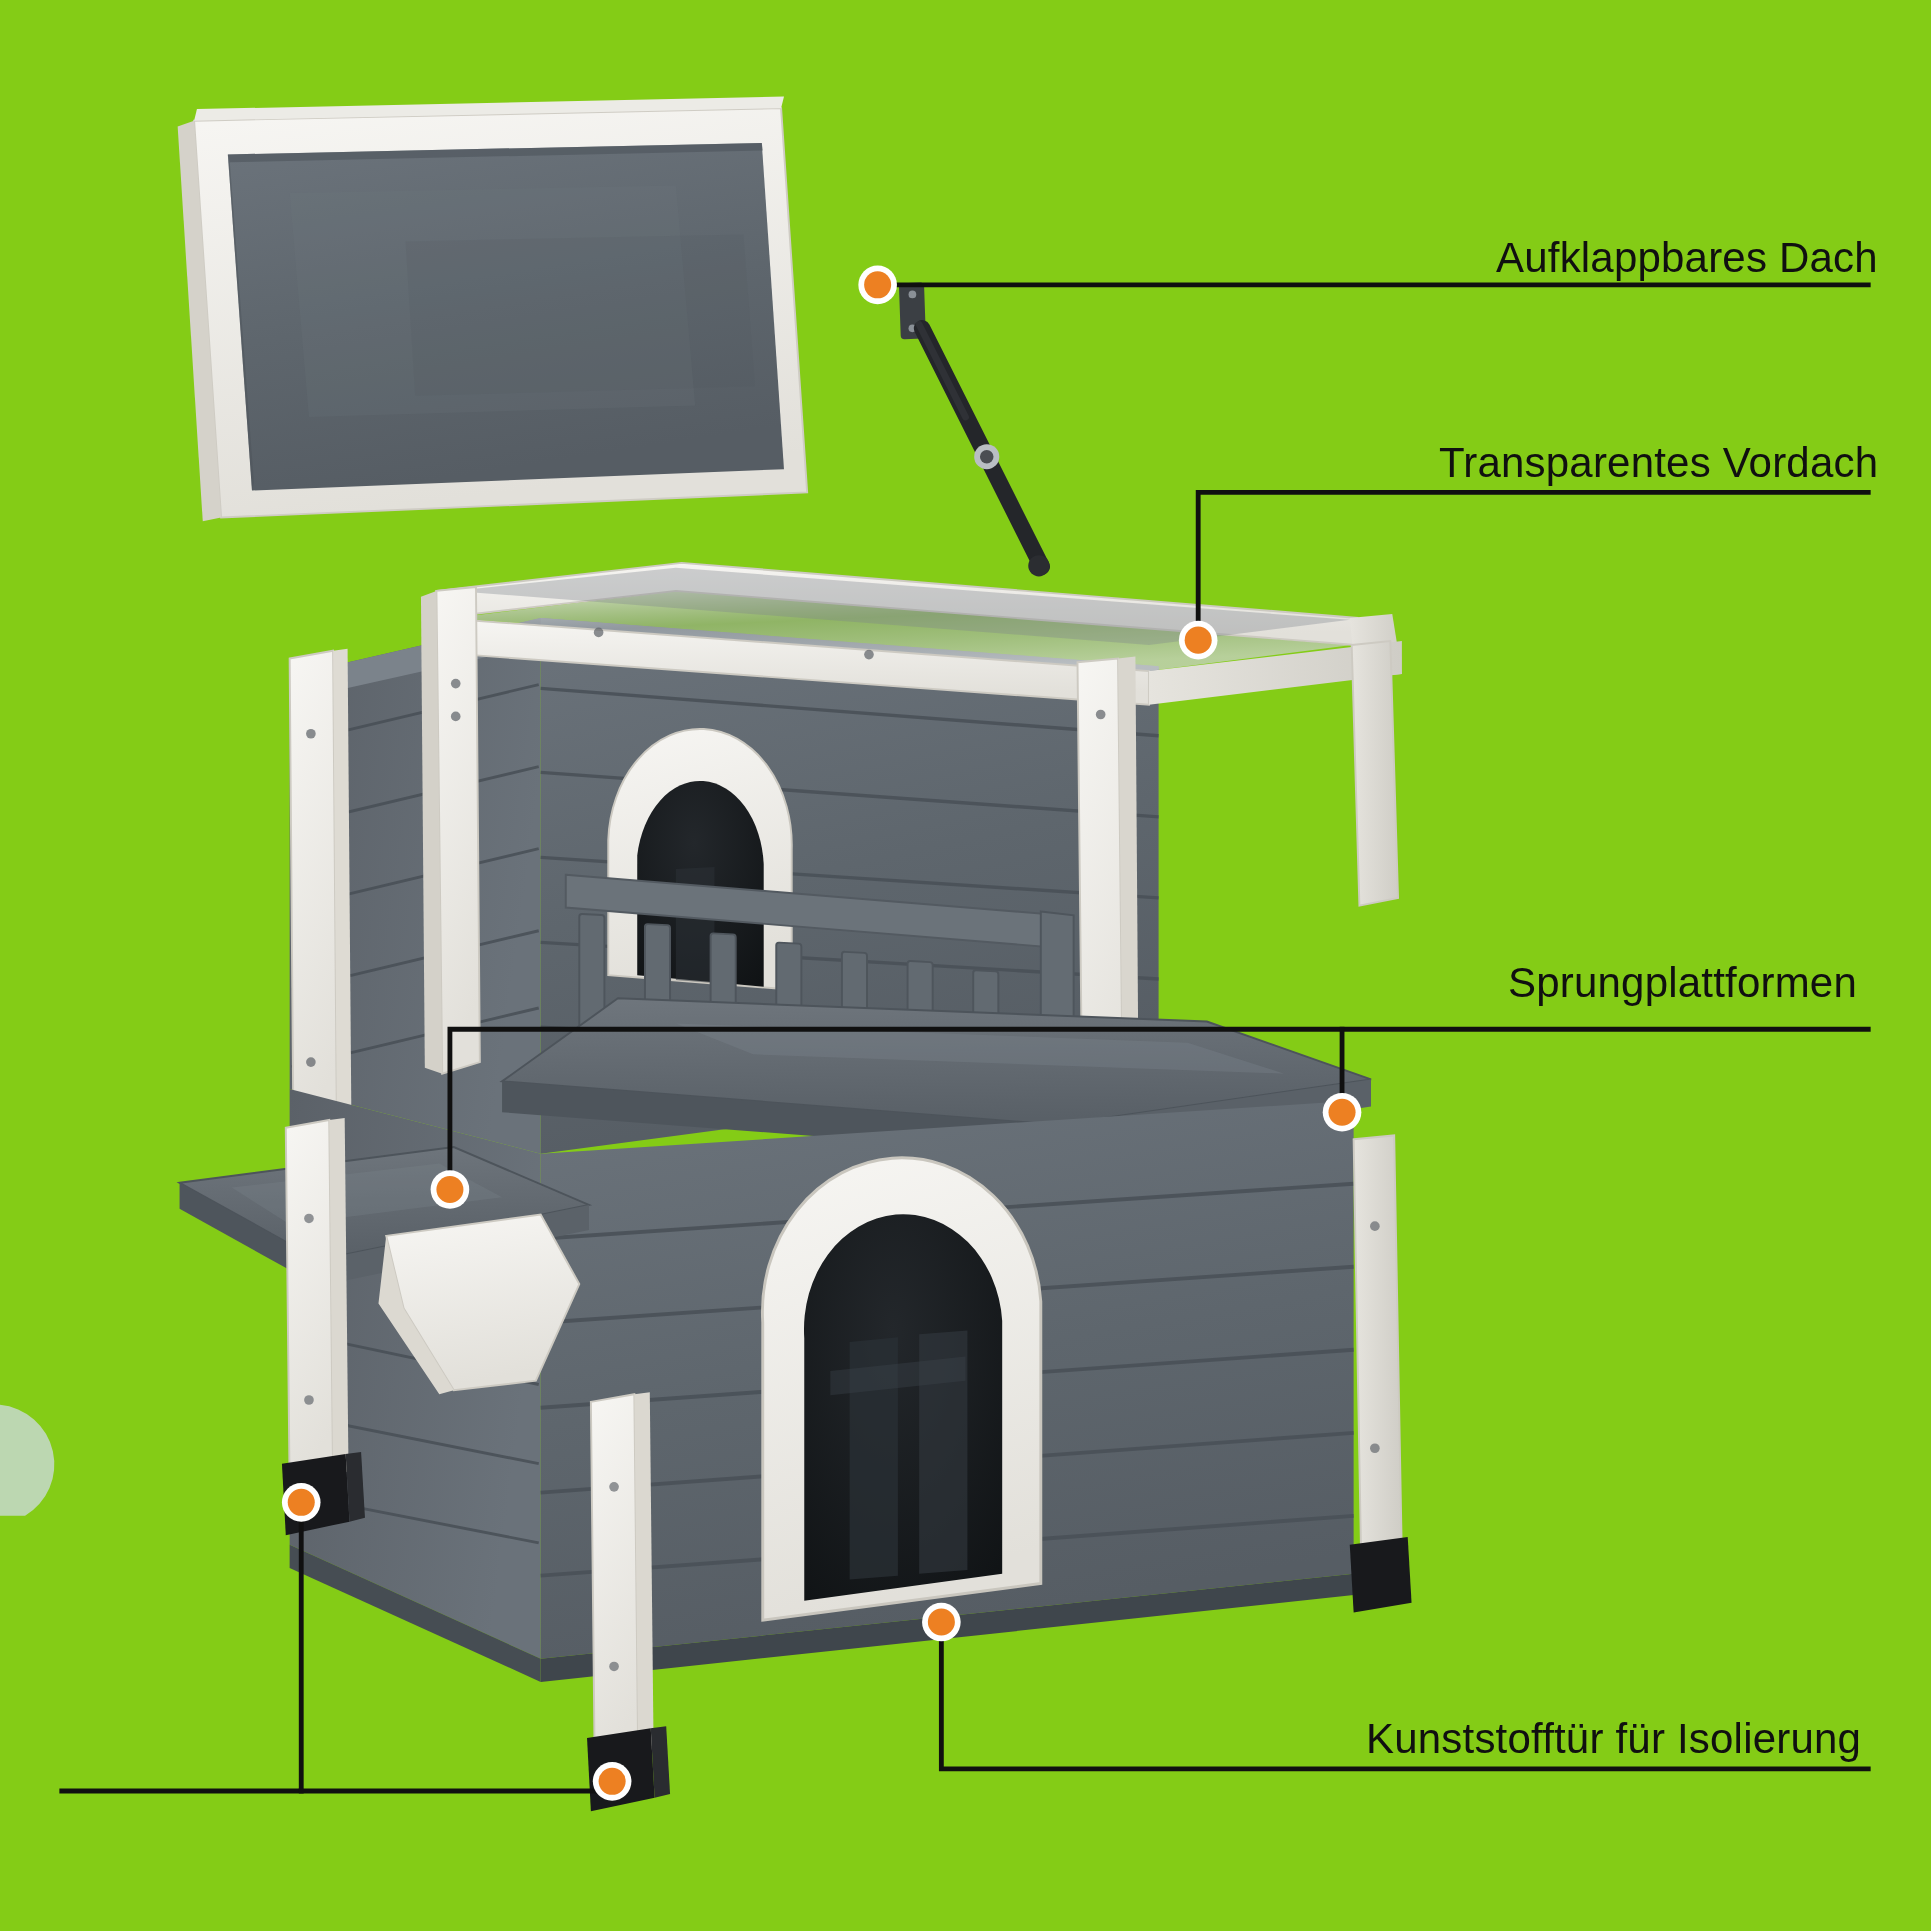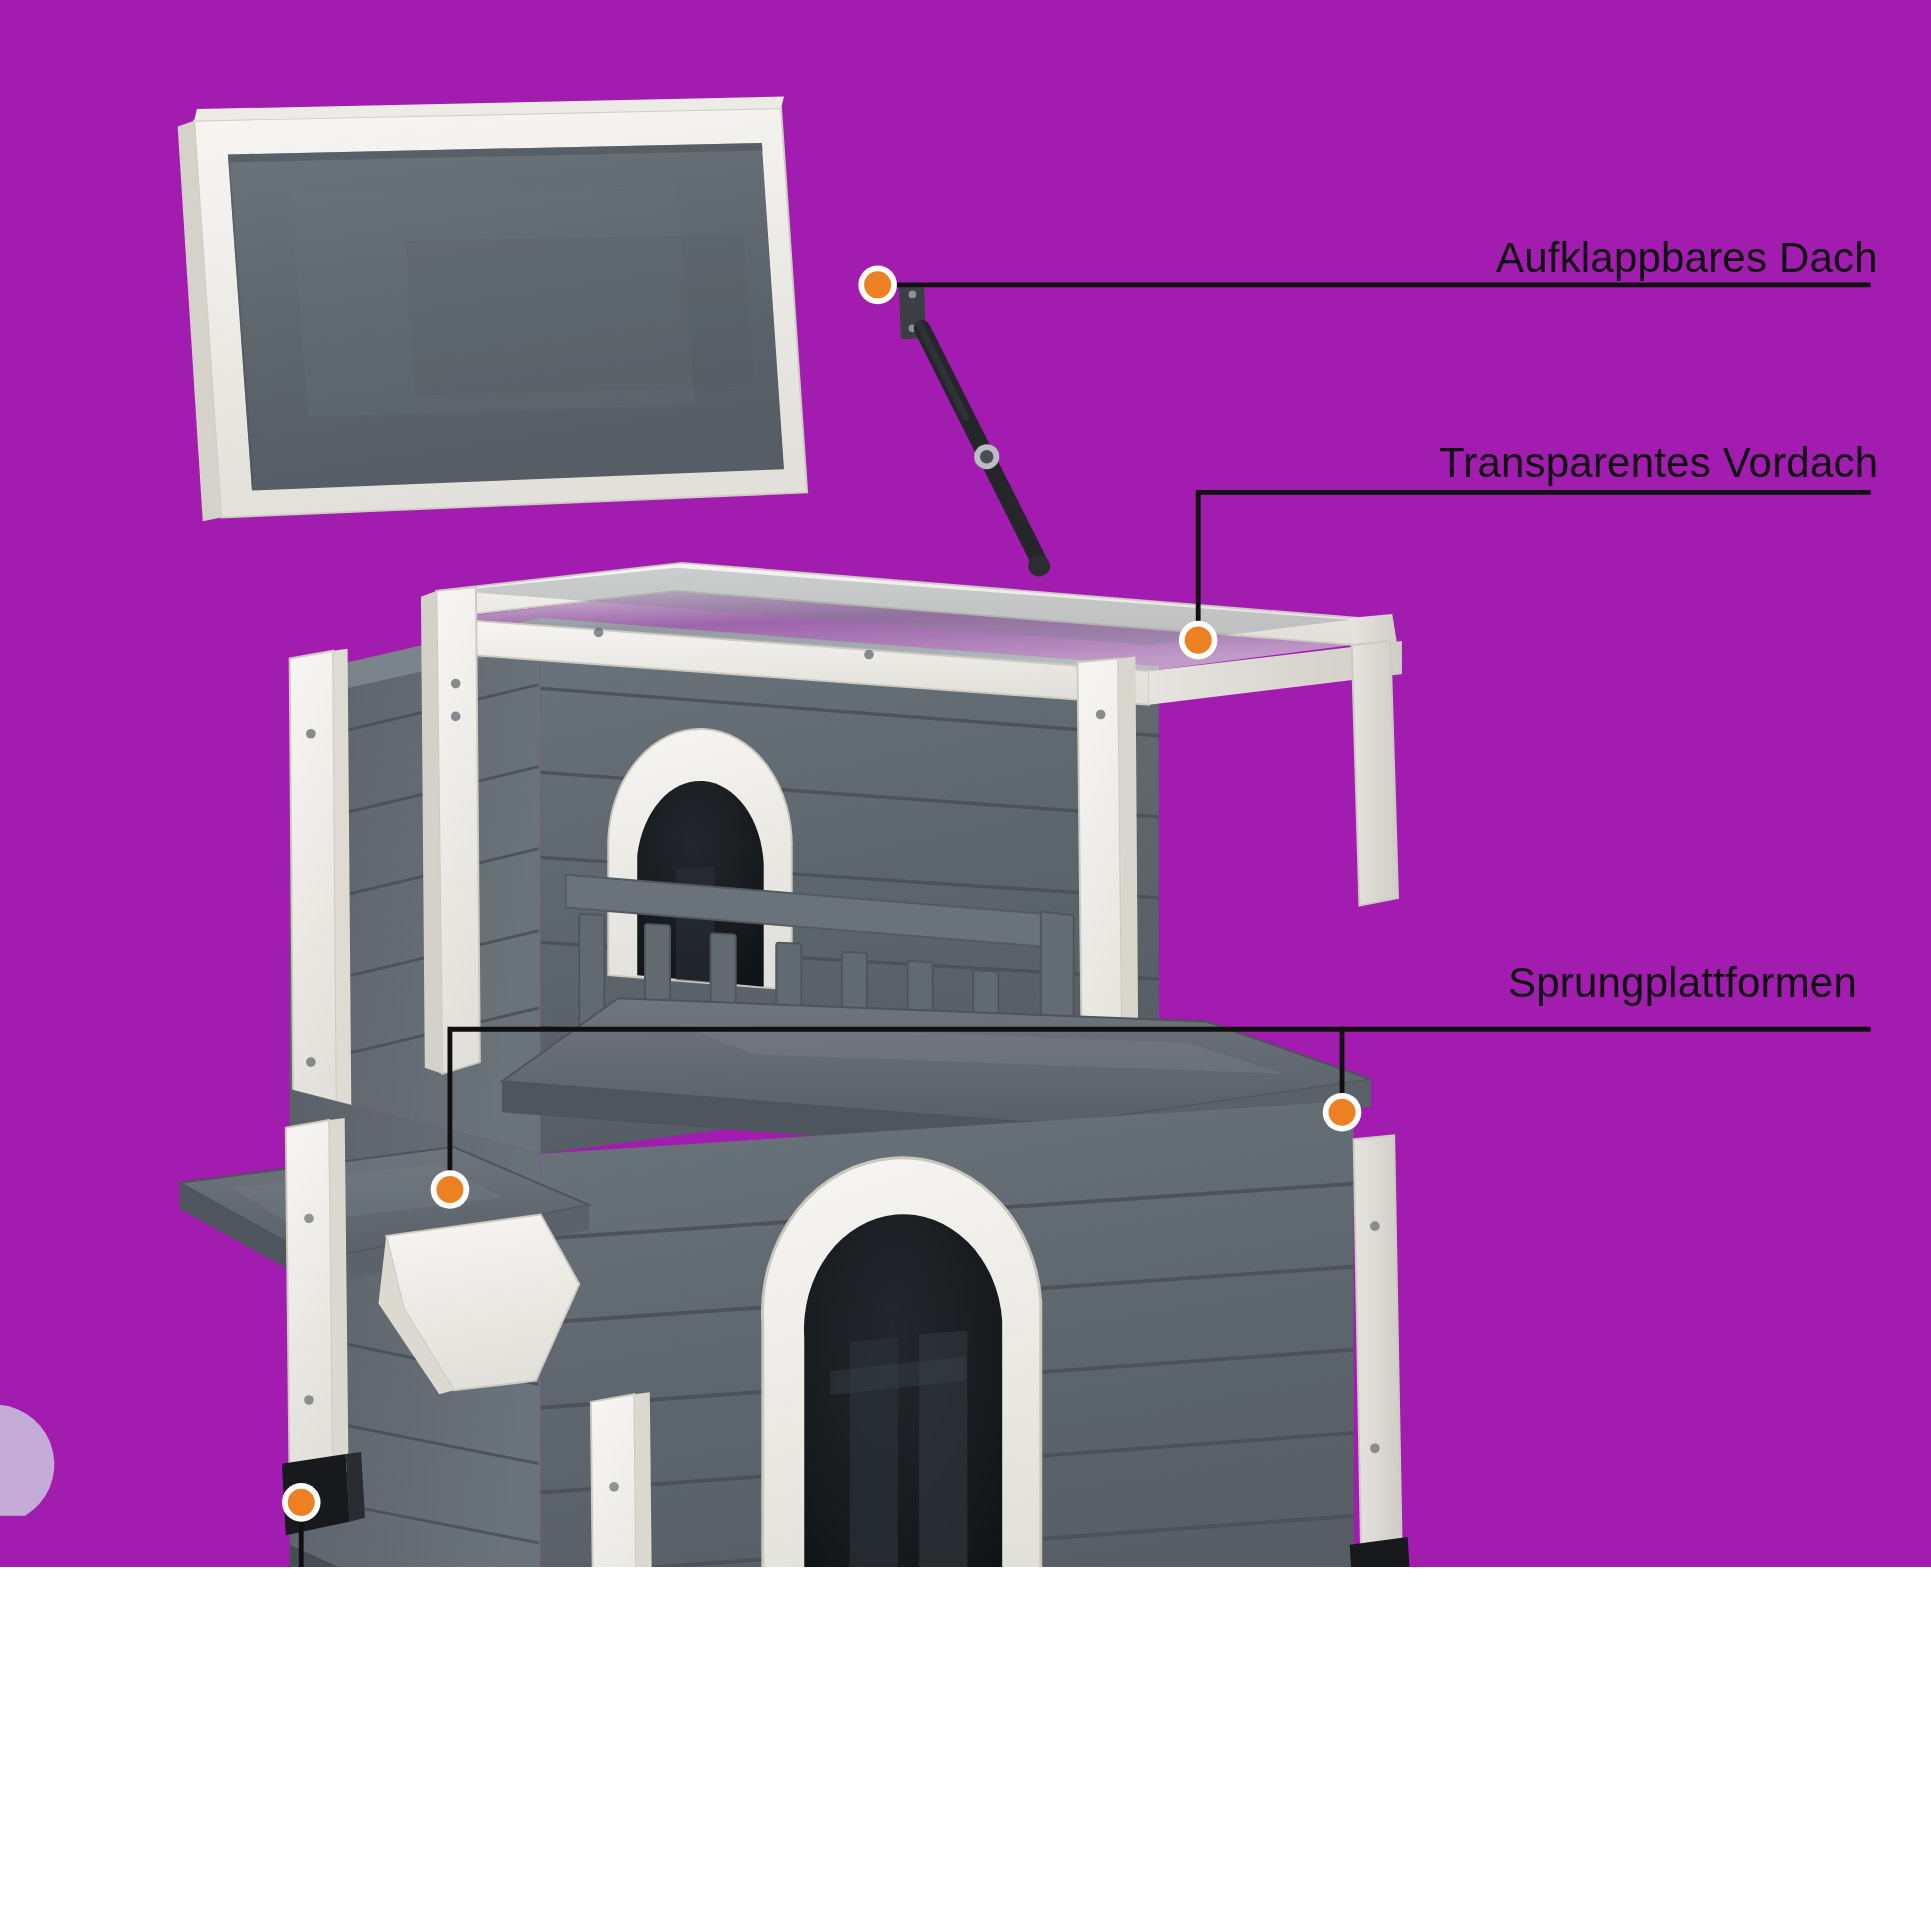--- a/index.html
+++ b/index.html
@@ -1,17 +1,17 @@
 <!DOCTYPE html>
 <html><head>
 <meta charset="utf-8">
 <style>
   html,body{margin:0;padding:0;background:#ffffff;}
   body{width:1931px;height:1931px;font-family:"Liberation Sans",sans-serif;}
-  #stage{position:relative;width:1931px;height:1567px;overflow:hidden;background:#a21caf;}
+  #stage{position:relative;width:1931px;height:1931px;overflow:hidden;background:#84cc16;}
   #artwork{position:absolute;left:0;top:0;width:1931px;height:1931px;}
   #overlay{position:absolute;left:0;top:0;width:1931px;height:1931px;}
   .callout-label{
     position:absolute;
     font-family:"Liberation Sans",sans-serif;
     font-size:42px;
     color:#101010;
     white-space:nowrap;
     letter-spacing:0.2px;
     line-height:1.1;
@@ -316,16 +316,17 @@
       </g>
     </g>
   </svg>
 
   <div class="callout-label lbl-roof">Aufklappbares Dach</div>
 
   <div class="callout-label lbl-platform">Sprungplattformen</div>
 
   <div class="callout-label lbl-canopy">Transparentes Vordach</div>
 
+  <div class="callout-label lbl-door">Kunststofftür für Isolierung</div>
 
 
 </div>
 
 
 </body></html>

